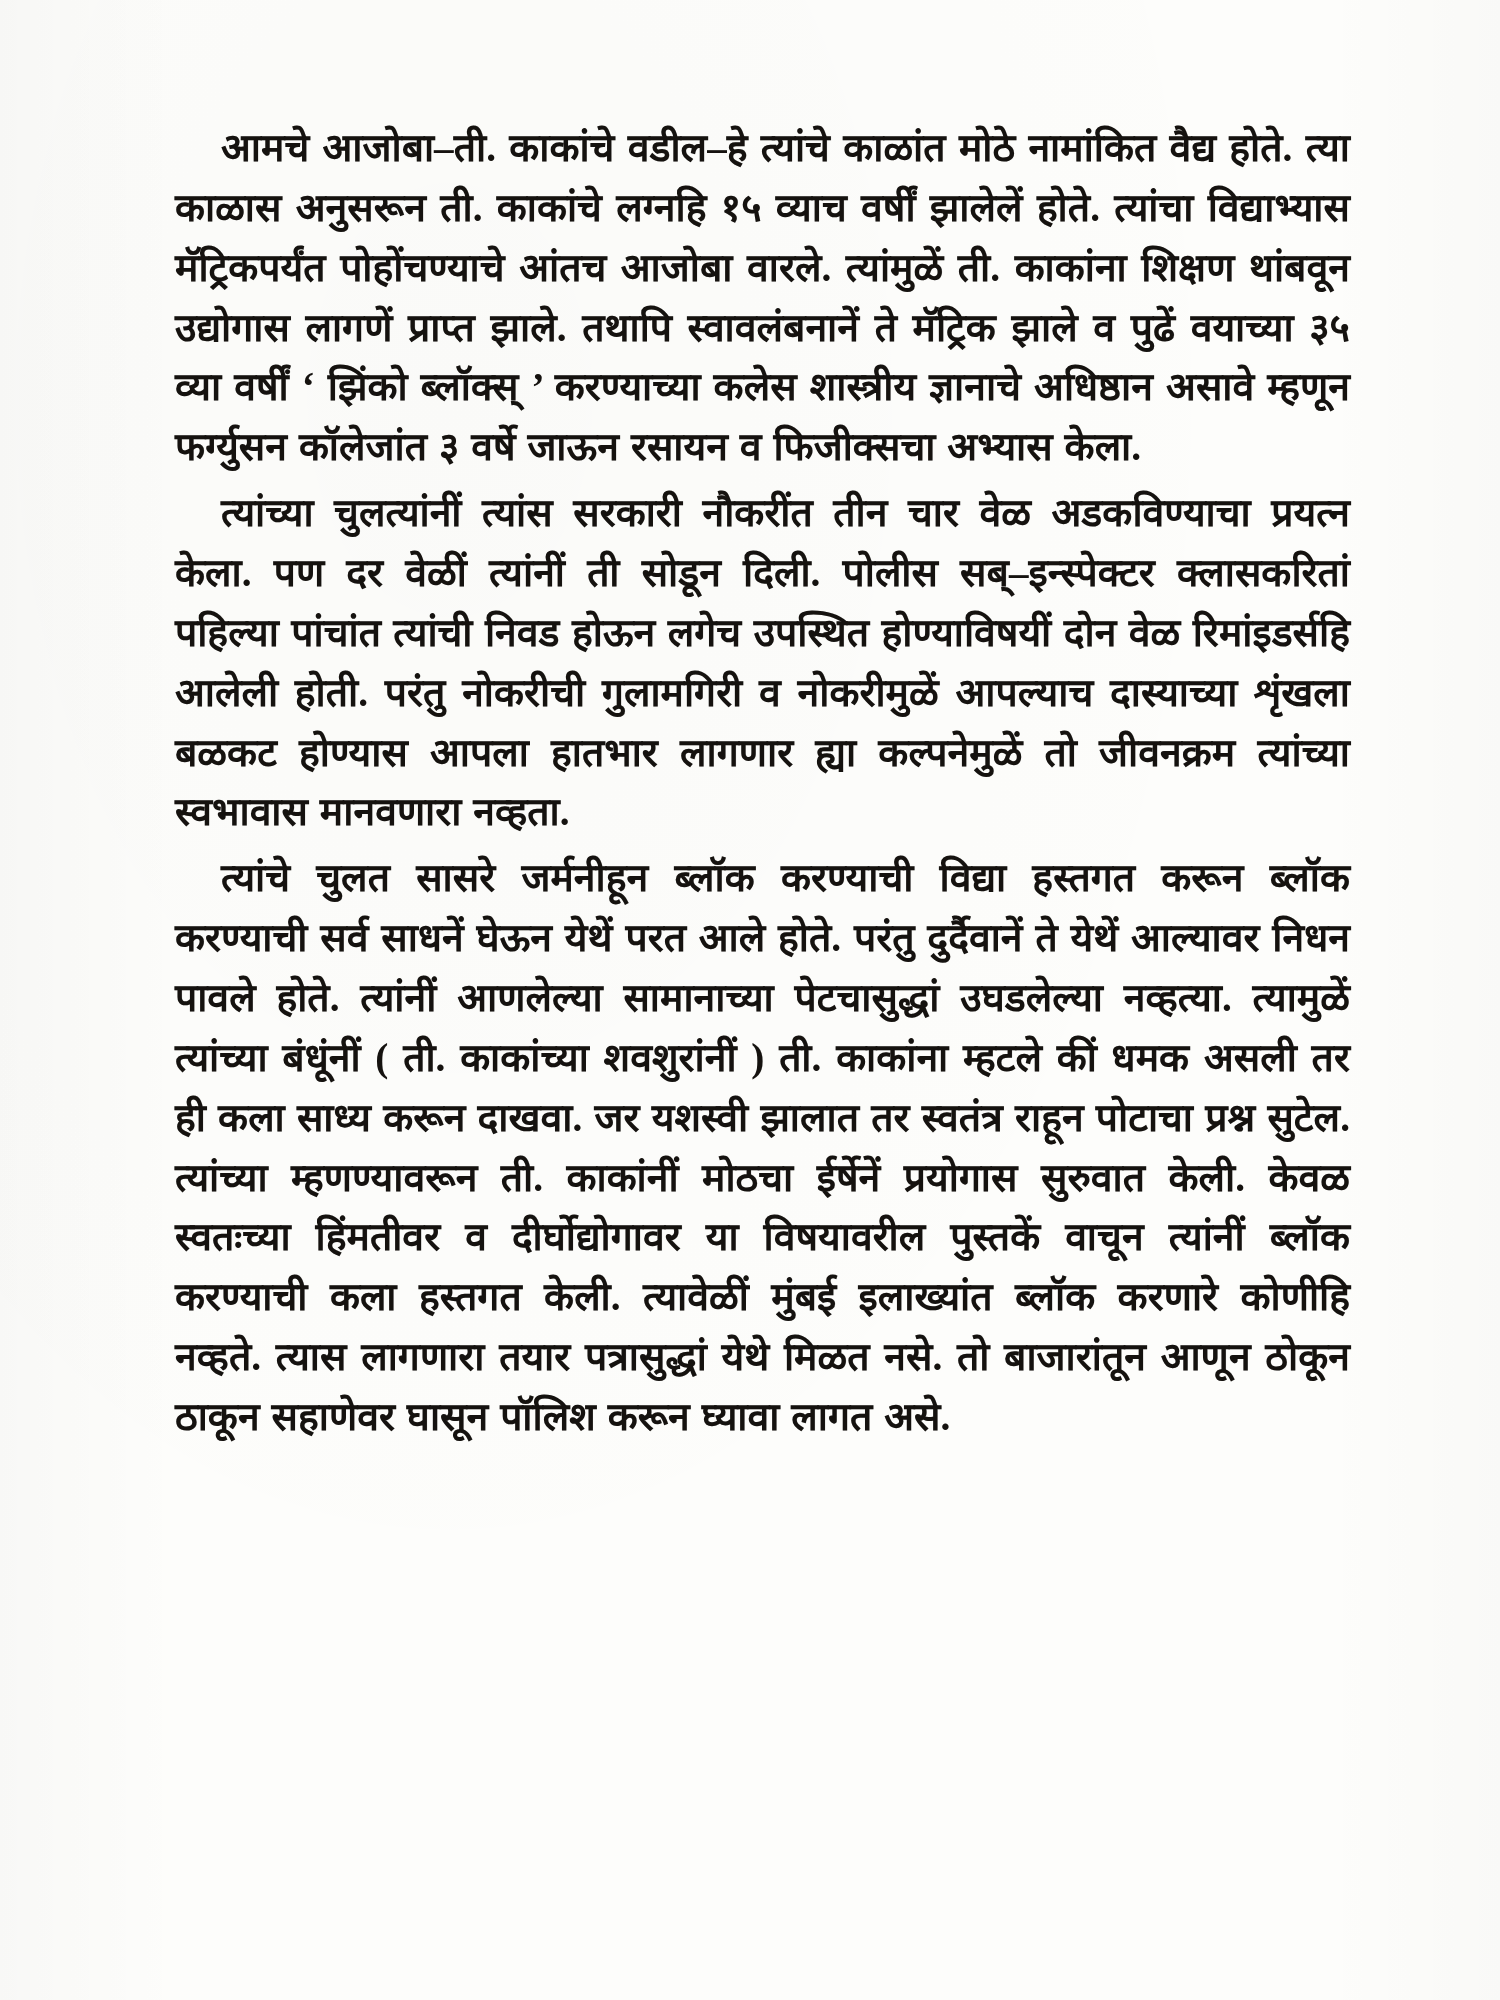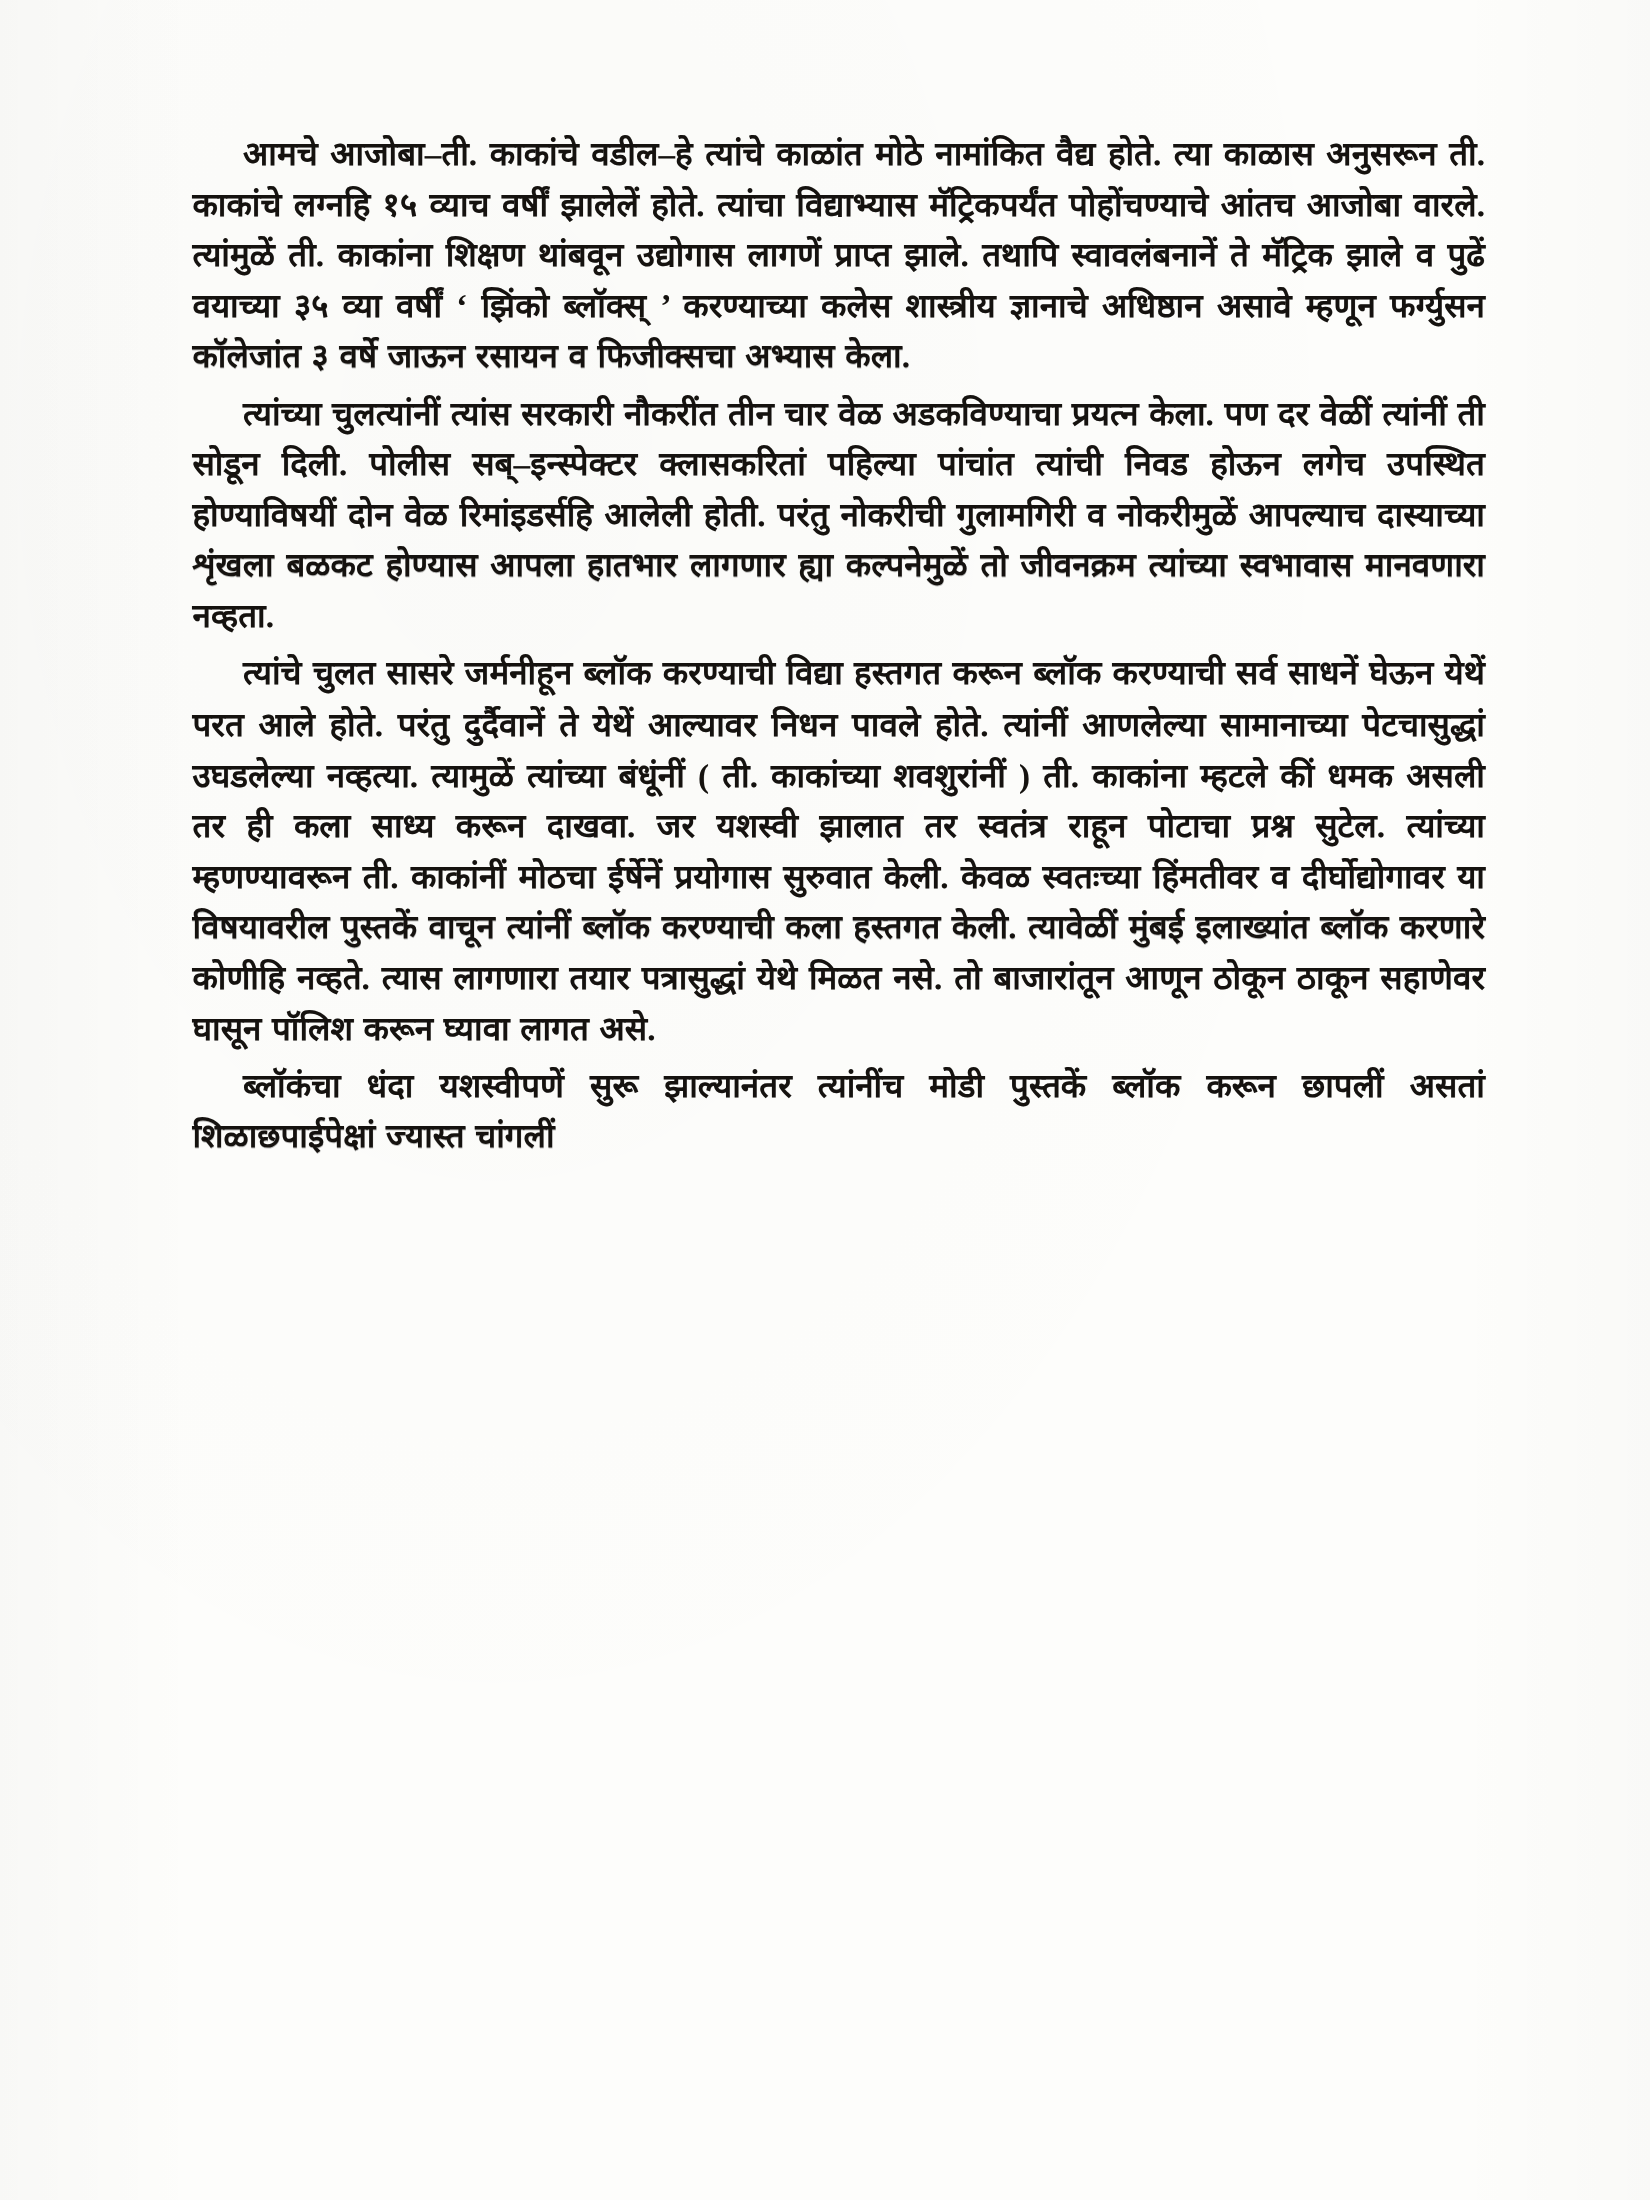--- a/index.html
+++ b/index.html
@@ -33,21 +33,21 @@
   }
   .body-text {
     position: relative;
     z-index: 1;
   }
   p.para {
     margin: 0 0 6px 0;
     text-align: justify;
     text-justify: inter-word;
     text-indent: 46px;
-    font-size: 30px;
+    font-size: 39px;
     line-height: 1.535;
     color: #15120f;
     letter-spacing: 0.1px;
     word-spacing: 2px;
     font-family: "Liberation Serif", "DejaVu Serif", serif;
     font-weight: 600;
   }
   p.para.italicish {
   }
   p.para:last-child {
@@ -59,15 +59,14 @@
   }
 </style>
 </head>
 <body>
 
 <div class="page">
   <div class="body-text">
     <p class="para">आमचे आजोबा–ती. काकांचे वडील–हे त्यांचे काळांत मोठे नामांकित वैद्य होते. त्या काळास अनुसरून ती. काकांचे लग्नहि १५ व्याच वर्षीं झालेलें होते. त्यांचा विद्याभ्यास मॅट्रिकपर्यंत पोहोंचण्याचे आंतच आजोबा वारले. त्यांमुळें ती. काकांना शिक्षण थांबवून उद्योगास लागणें प्राप्त झाले. तथापि स्वावलंबनानें ते मॅट्रिक झाले व पुढें वयाच्या ३५ व्या वर्षीं ‘ झिंको ब्लॉक्स् ’ करण्याच्या कलेस शास्त्रीय ज्ञानाचे अधिष्ठान असावे म्हणून फर्ग्युसन कॉलेजांत ३ वर्षे जाऊन रसायन व फिजीक्सचा अभ्यास केला.</p>
     <p class="para italicish">त्यांच्या चुलत्यांनीं त्यांस सरकारी नौकरींत तीन चार वेळ अडकविण्याचा प्रयत्न केला. पण दर वेळीं त्यांनीं ती सोडून दिली. पोलीस सब्–इन्स्पेक्टर क्लासकरितां पहिल्या पांचांत त्यांची निवड होऊन लगेच उपस्थित होण्याविषयीं दोन वेळ रिमांइडर्सहि आलेली होती. परंतु नोकरीची गुलामगिरी व नोकरीमुळें आपल्याच दास्याच्या शृंखला बळकट होण्यास आपला हातभार लागणार ह्या कल्पनेमुळें तो जीवनक्रम त्यांच्या स्वभावास मानवणारा नव्हता.</p>
     <p class="para">त्यांचे चुलत सासरे जर्मनीहून ब्लॉक करण्याची विद्या हस्तगत करून ब्लॉक करण्याची सर्व साधनें घेऊन येथें परत आले होते. परंतु दुर्दैवानें ते येथें आल्यावर निधन पावले होते. त्यांनीं आणलेल्या सामानाच्या पेटचासुद्धां उघडलेल्या नव्हत्या. त्यामुळें त्यांच्या बंधूंनीं ( ती. काकांच्या शवशुरांनीं ) ती. काकांना म्हटले कीं धमक असली तर ही कला साध्य करून दाखवा. जर यशस्वी झालात तर स्वतंत्र राहून पोटाचा प्रश्न सुटेल. त्यांच्या म्हणण्यावरून ती. काकांनीं मोठचा ईर्षेनें प्रयोगास सुरुवात केली. केवळ स्वतःच्या हिंमतीवर व दीर्घोद्योगावर या विषयावरील पुस्तकें वाचून त्यांनीं ब्लॉक करण्याची कला हस्तगत केली. त्यावेळीं मुंबई इलाख्यांत ब्लॉक करणारे कोणीहि नव्हते. त्यास लागणारा तयार पत्रासुद्धां येथे मिळत नसे. तो बाजारांतून आणून ठोकून ठाकून सहाणेवर घासून पॉलिश करून घ्यावा लागत असे.</p>
-    <p class="para">ब्लॉकंचा धंदा यशस्वीपणें सुरू झाल्यानंतर त्यांनींच मोडी पुस्तकें ब्लॉक करून छापलीं असतां शिळाछपाईपेक्षां ज्यास्त चांगलीं</p>
   </div>
 </div>
 
 </body></html>

